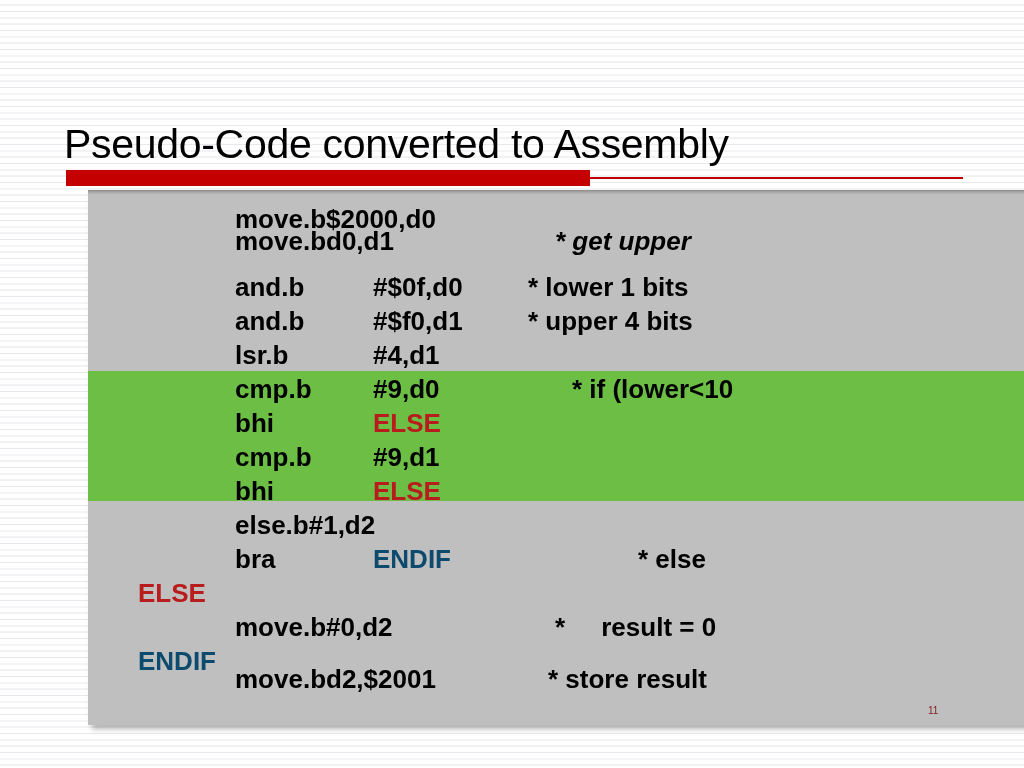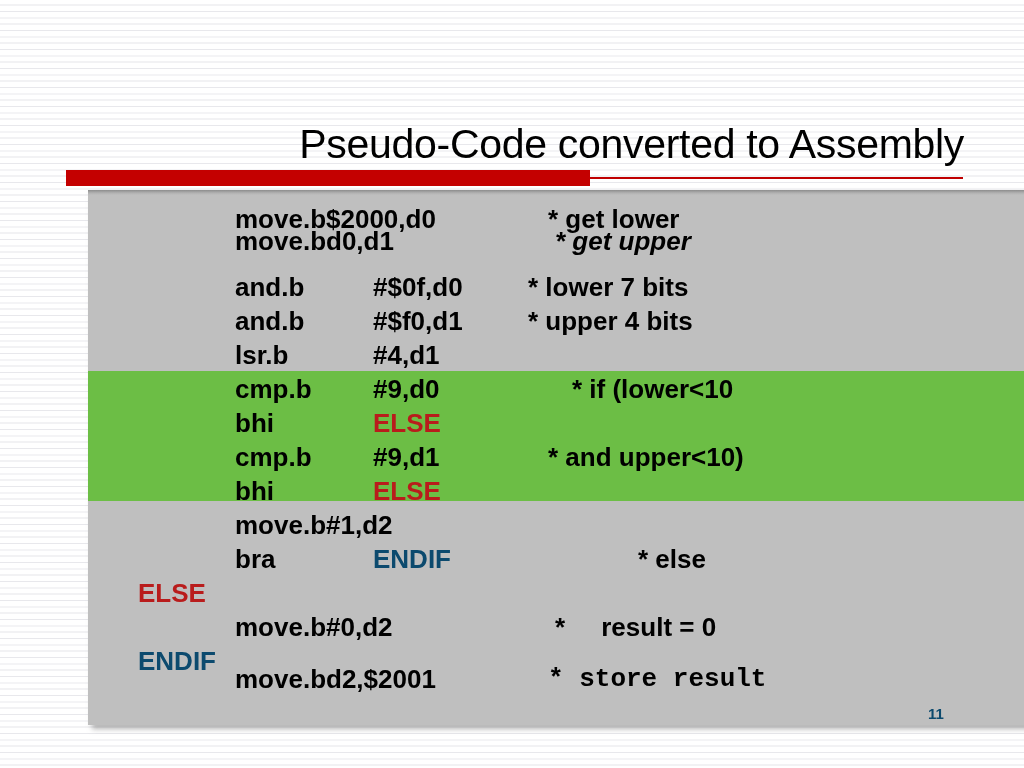--- a/index.html
+++ b/index.html
@@ -36,21 +36,21 @@
         #f4f4f6 19px
     );
   }
 
   
   #slide-title {
     position: absolute;
     left: 64px;
     top: 95px;
     width: 900px;
-    text-align: right;
+    text-align: left;
     font-size: 41px;
     font-weight: normal;
     color: #000000;
     letter-spacing: -0.3px;
     line-height: 1.1;
     white-space: nowrap;
   }
 
   
   #title-rule-thin {
@@ -128,53 +128,53 @@
   .col-cmt     { left: 460px; }
 
   .tok-blue    { color: #b91c1c; }
   .tok-yellow  { color: #0c4a6e; }
 
   
   #page-number {
     position: absolute;
     left: 928px;
     top: 705px;
-    font-size: 15px;
-    color: #0c4a6e;
-    font-weight: bold;
+    font-size: 10px;
+    color: #7f1d1d;
+    font-weight: normal;
   }
 </style>
 </head>
 <body>
 
 <div id="slide-background"></div>
 
 <h1 id="slide-title">Pseudo-Code converted to Assembly</h1>
 
 <div id="title-rule-thin"></div>
 <div id="title-rule-thick"></div>
 
 <div id="code-panel">
   <div id="bands-layer">
       <div class="band gray" style="top: 5px; height: 176px;"></div>
       <div class="band green" style="top: 181px; height: 130px;"></div>
       <div class="band gray" style="top: 311px; height: 224px;"></div>
     </div>
   <div id="lines-layer">
-      <div class="code-line" style="top: 14px;"><span class="col-mnem">move.b$2000,d0</span><span class="col-cmt" style="left: 460px;">* get lower</span></div>
+      <div class="code-line" style="top: 14px;"><span class="col-mnem">move.b$2000,d0</span></div>
       <div class="code-line" style="top: 36px;"><span class="col-mnem">move.bd0,d1</span><span class="col-cmt" style="left: 467px; font-style: italic;">* get upper</span></div>
-      <div class="code-line" style="top: 82px;"><span class="col-mnem">and.b</span><span class="col-oper">#$0f,d0</span><span class="col-cmt" style="left: 440px;">* lower 7 bits</span></div>
+      <div class="code-line" style="top: 82px;"><span class="col-mnem">and.b</span><span class="col-oper">#$0f,d0</span><span class="col-cmt" style="left: 440px;">* lower 1 bits</span></div>
       <div class="code-line" style="top: 116px;"><span class="col-mnem">and.b</span><span class="col-oper">#$f0,d1</span><span class="col-cmt" style="left: 440px; text-align: center;">* upper 4 bits</span></div>
       <div class="code-line" style="top: 150px;"><span class="col-mnem">lsr.b</span><span class="col-oper">#4,d1</span></div>
       <div class="code-line" style="top: 184px;"><span class="col-mnem">cmp.b</span><span class="col-oper">#9,d0</span><span class="col-cmt" style="left: 484px;">* if (lower&lt;10</span></div>
       <div class="code-line" style="top: 218px;"><span class="col-mnem">bhi</span><span class="col-oper tok-blue">ELSE</span></div>
-      <div class="code-line" style="top: 252px;"><span class="col-mnem">cmp.b</span><span class="col-oper">#9,d1</span><span class="col-cmt" style="left: 460px;">* and upper&lt;10)</span></div>
+      <div class="code-line" style="top: 252px;"><span class="col-mnem">cmp.b</span><span class="col-oper">#9,d1</span></div>
       <div class="code-line" style="top: 286px;"><span class="col-mnem">bhi</span><span class="col-oper tok-blue">ELSE</span></div>
-      <div class="code-line" style="top: 320px;"><span class="col-mnem">move.b#1,d2</span></div>
+      <div class="code-line" style="top: 320px;"><span class="col-mnem">else.b#1,d2</span></div>
       <div class="code-line" style="top: 354px;"><span class="col-mnem">bra</span><span class="col-oper tok-yellow">ENDIF</span><span class="col-cmt" style="left: 550px;">* else</span></div>
       <div class="code-line" style="top: 388px;"><span class="col-label tok-blue">ELSE</span></div>
       <div class="code-line" style="top: 422px; padding-left: 33px;"><span class="col-mnem">move.b#0,d2</span><span class="col-cmt" style="left: 467px; text-align: center;">*     result = 0</span></div>
       <div class="code-line" style="top: 456px;"><span class="col-label tok-yellow">ENDIF</span></div>
-      <div class="code-line" style="top: 474px;"><span class="col-mnem">move.bd2,$2001</span><span class="col-cmt" style="left: 460px; font-family: Liberation Mono, monospace;">* store result</span></div>
+      <div class="code-line" style="top: 474px;"><span class="col-mnem">move.bd2,$2001</span><span class="col-cmt" style="left: 460px;">* store result</span></div>
     </div>
 </div>
 
 <div id="page-number">11</div>
 
 </body></html>

